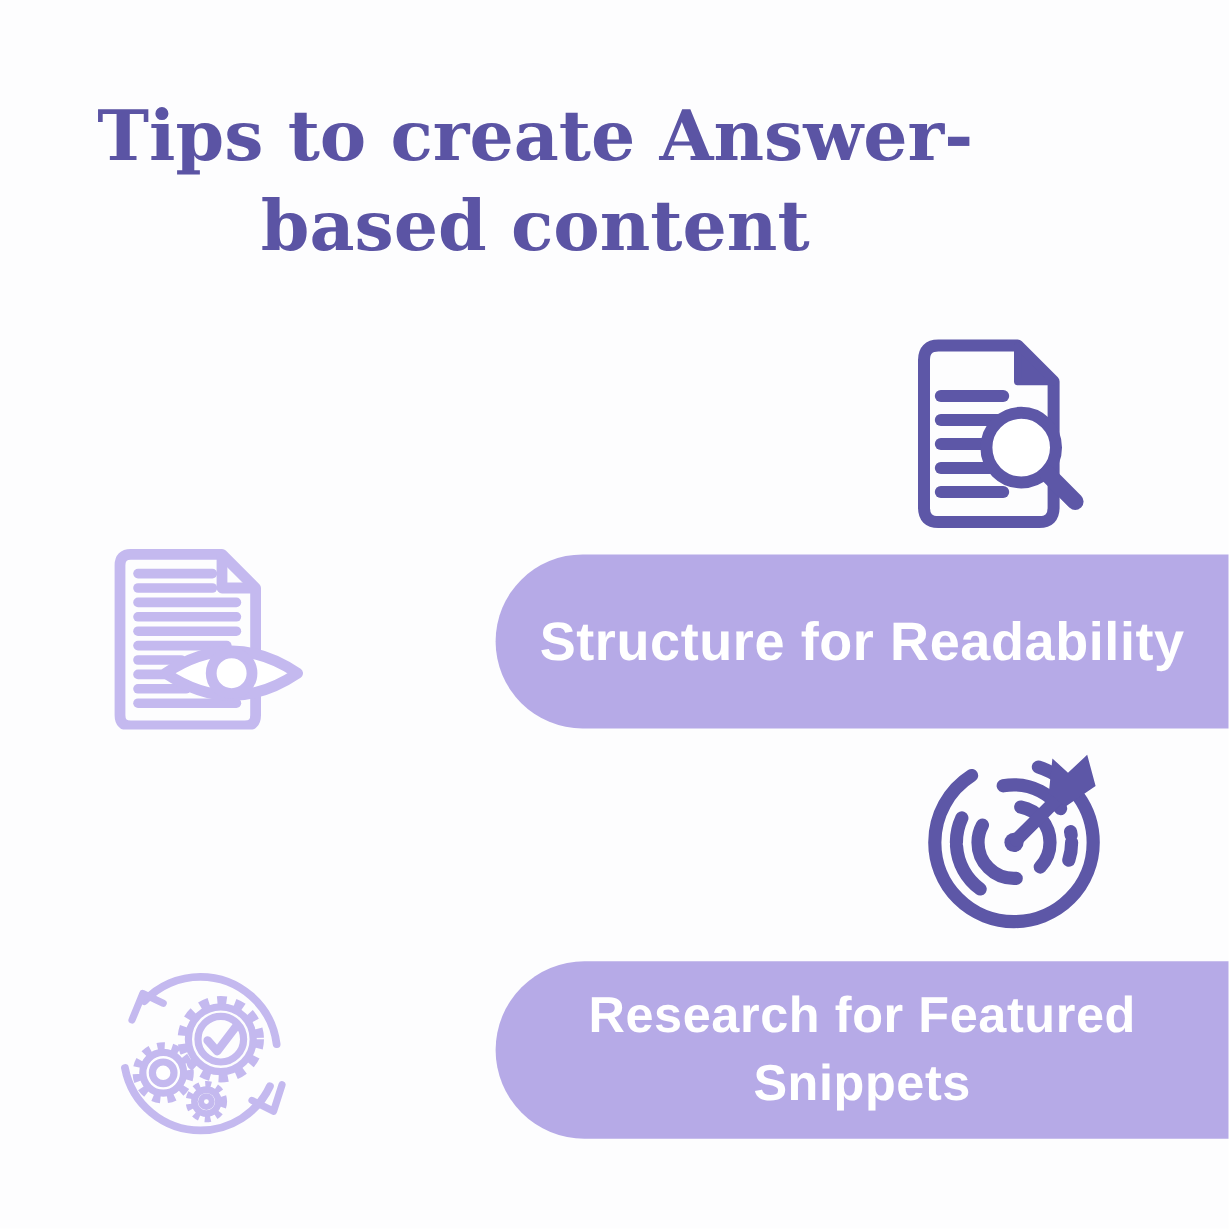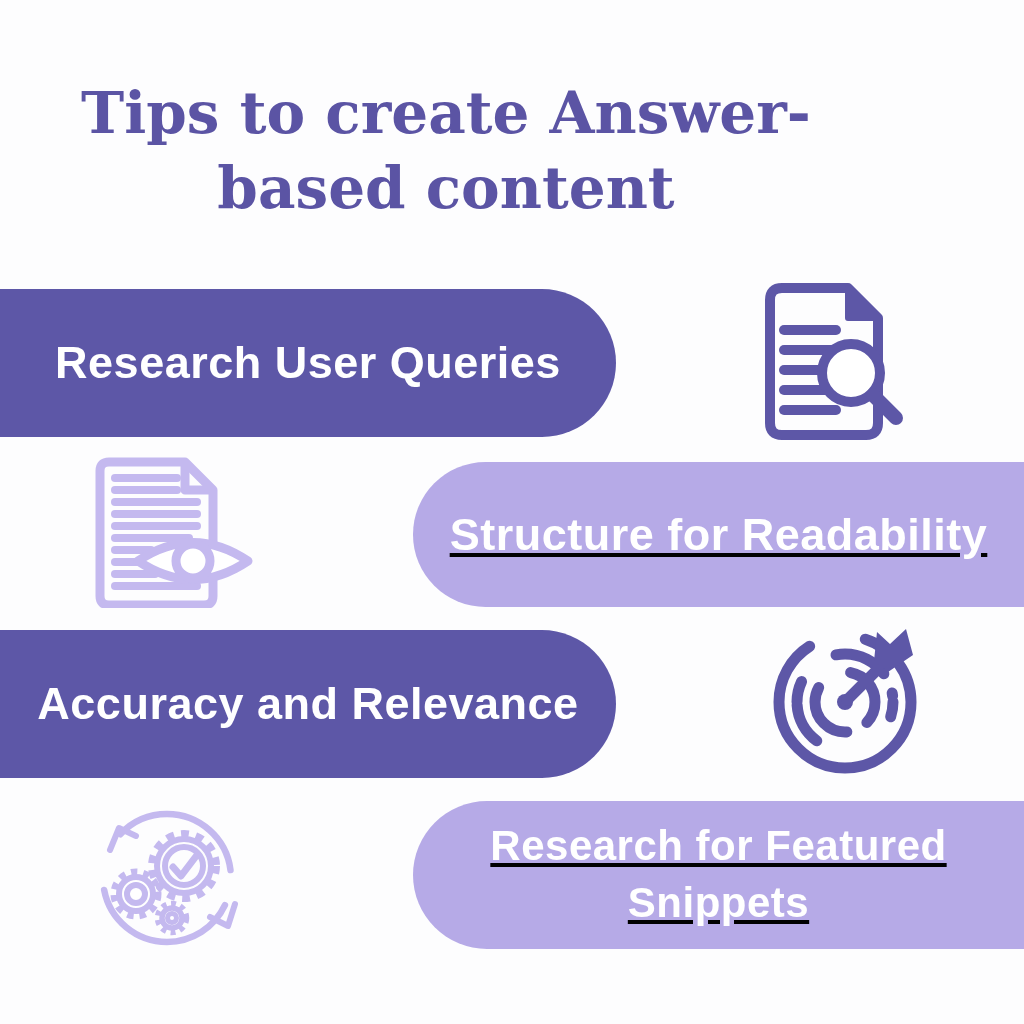--- a/index.html
+++ b/index.html
@@ -19,21 +19,21 @@
   .title .inner{display:inline-block;max-width:860px;}
   .banner{
     position:absolute;display:flex;align-items:center;justify-content:center;
     height:148px;
   }
   .banner-label{
     color:var(--text-white,#ffffff);font-weight:bold;font-size:45px;
     letter-spacing:0.5px;white-space:nowrap;text-align:center;
   }
   .banner.dark{background:var(--dark-purple,#5d57a7);}
-  .banner.light{background:var(--light-purple,#b6aae7);text-decoration:underline;}
+  .banner.light{background:var(--light-purple,#b6aae7);}
   .banner.from-left{left:0;width:616px;border-radius:0 75px 75px 0;}
   .banner.from-right{left:413px;width:611px;border-radius:75px 0 0 75px;}
   .b1{top:289px;}
   .b2{top:462px;height:145px;}
   .b3{top:630px;}
   .b4{top:801px;height:148px;}
   .b4 .banner-label{font-size:42px;line-height:1.35;white-space:normal;max-width:560px;}
   .icon{position:absolute;}
   .icon svg{display:block;width:100%;height:100%;}
   .icon.dark{color:var(--dark-purple,#5d57a7);}
@@ -43,23 +43,20 @@
   .i3{left:773px;top:624px;width:150px;height:154px;}
   .i4{left:92px;top:806px;width:150px;height:150px;}
 </style>
 </head>
 <body>
 
 <div class="canvas">
 
   <h1 class="title"><span class="inner">Tips to create Answer-based content</span></h1>
 
-  <div class="banner dark from-left b1">
-    <span class="banner-label">Research User Queries</span>
-  </div>
 
   <div class="icon dark i1">
     <svg viewBox="0 0 152 158" fill="none" stroke="currentColor">
       <path d="M90 6 H24 Q12 6 12 18 V141 Q12 153 24 153 H108 Q120 153 120 141 V36 Z" stroke-width="10" stroke-linejoin="round"></path>
       <path d="M90 6 L120 36 L90 36 Z" fill="currentColor" stroke-width="6" stroke-linejoin="round"></path>
       <line x1="26" y1="48" x2="78" y2="48" stroke-width="10" stroke-linecap="round"></line>
       <line x1="26" y1="68" x2="78" y2="68" stroke-width="10" stroke-linecap="round"></line>
       <line x1="26" y1="88" x2="78" y2="88" stroke-width="10" stroke-linecap="round"></line>
       <line x1="26" y1="108" x2="78" y2="108" stroke-width="10" stroke-linecap="round"></line>
       <line x1="26" y1="128" x2="78" y2="128" stroke-width="10" stroke-linecap="round"></line>
@@ -84,23 +81,20 @@
       <line x1="22" y1="82" x2="96" y2="82" stroke-width="8" stroke-linecap="round"></line>
       <line x1="22" y1="94" x2="58" y2="94" stroke-width="8" stroke-linecap="round"></line>
       <line x1="22" y1="106" x2="50" y2="106" stroke-width="8" stroke-linecap="round"></line>
       <line x1="22" y1="118" x2="62" y2="118" stroke-width="8" stroke-linecap="round"></line>
       <line x1="22" y1="130" x2="104" y2="130" stroke-width="8" stroke-linecap="round"></line>
       <path d="M45 105 Q100 68 155 105 Q100 142 45 105 Z" fill="#ffffff" stroke-width="9" stroke-linejoin="round"></path>
       <circle cx="100" cy="105" r="17" fill="#ffffff" stroke-width="9"></circle>
     </svg>
   </div>
 
-  <div class="banner dark from-left b3">
-    <span class="banner-label">Accuracy and Relevance</span>
-  </div>
 
   <div class="icon dark i3">
     <svg viewBox="0 0 150 154" fill="none" stroke="currentColor">
       <circle cx="72" cy="78" r="66" stroke-width="11" pathLength="100" stroke-dasharray="86 14" stroke-dashoffset="-80" stroke-linecap="round"></circle>
       <circle cx="72" cy="78" r="48" stroke-width="11" pathLength="100" stroke-dasharray="18 7 1 7 30 14 1 7 15" stroke-dashoffset="-72" stroke-linecap="round"></circle>
       <circle cx="72" cy="78" r="30" stroke-width="11" pathLength="100" stroke-dasharray="34 12 34 20" stroke-dashoffset="-78" stroke-linecap="round"></circle>
       <circle cx="72" cy="78" r="8" fill="currentColor" stroke="none"></circle>
       <line x1="74" y1="76" x2="117" y2="33" stroke-width="11" stroke-linecap="round"></line>
       <path d="M101 37 L104 8 L117 20 L133 5 L140 31 L115 48 Z" fill="currentColor" stroke="none"></path>
     </svg>

